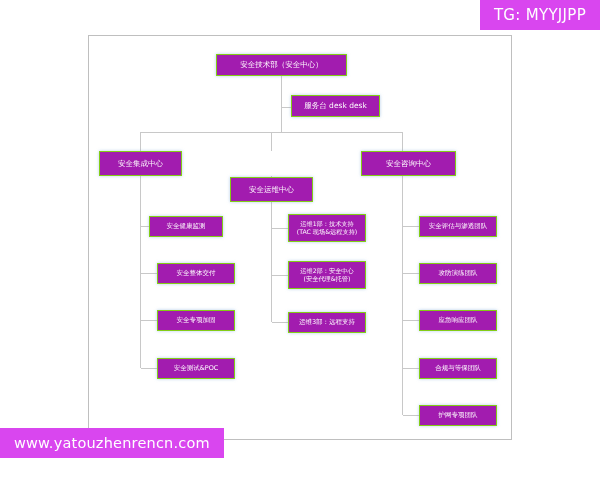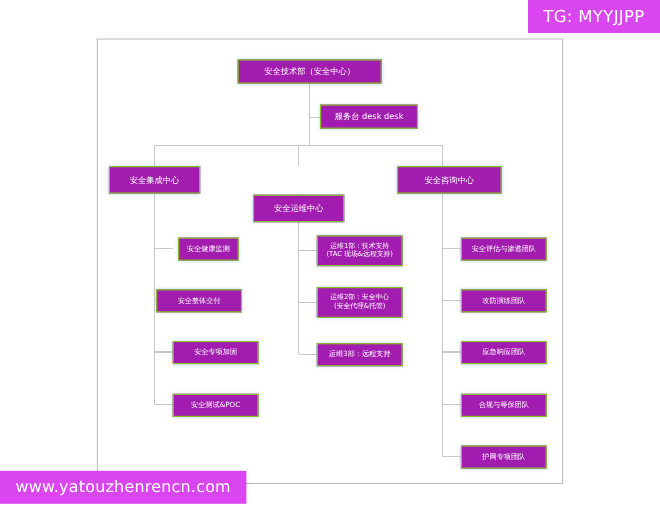--- a/index.html
+++ b/index.html
@@ -138,24 +138,24 @@
 <div class="node center" style="left:99px; top:151px; width:83px; height:25px;">
   <span class="lbl">安全集成中心</span>
 </div>
 <div class="node center" style="left:230px; top:151px; width:83px; height:25px;margin-top:26px;">
   <span class="lbl">安全运维中心</span>
 </div>
 <div class="node center" style="left:361px; top:151px; width:95px; height:25px;">
   <span class="lbl">安全咨询中心</span>
 </div>
 
-<div class="node leaf" style="left:162px; top:216px; width:55px; height:21px;text-align:center;">
+<div class="node leaf" style="left:149px; top:216px; width:74px; height:21px;text-align:center;">
   <span class="lbl">安全健康监测</span>
 </div>
-<div class="node leaf" style="left:142px; top:263px; width:78px; height:21px;">
+<div class="node leaf" style="left:157px; top:263px; width:78px; height:21px;">
   <span class="lbl">安全整体交付</span>
 </div>
 <div class="node leaf" style="left:157px; top:310px; width:78px; height:21px;">
   <span class="lbl">安全专项加固</span>
 </div>
 <div class="node leaf" style="left:157px; top:358px; width:78px; height:21px;">
   <span class="lbl">安全测试&amp;POC</span>
 </div>
 
 <div class="node leaf2" style="left:288px; top:214px; width:78px; height:28px;">

